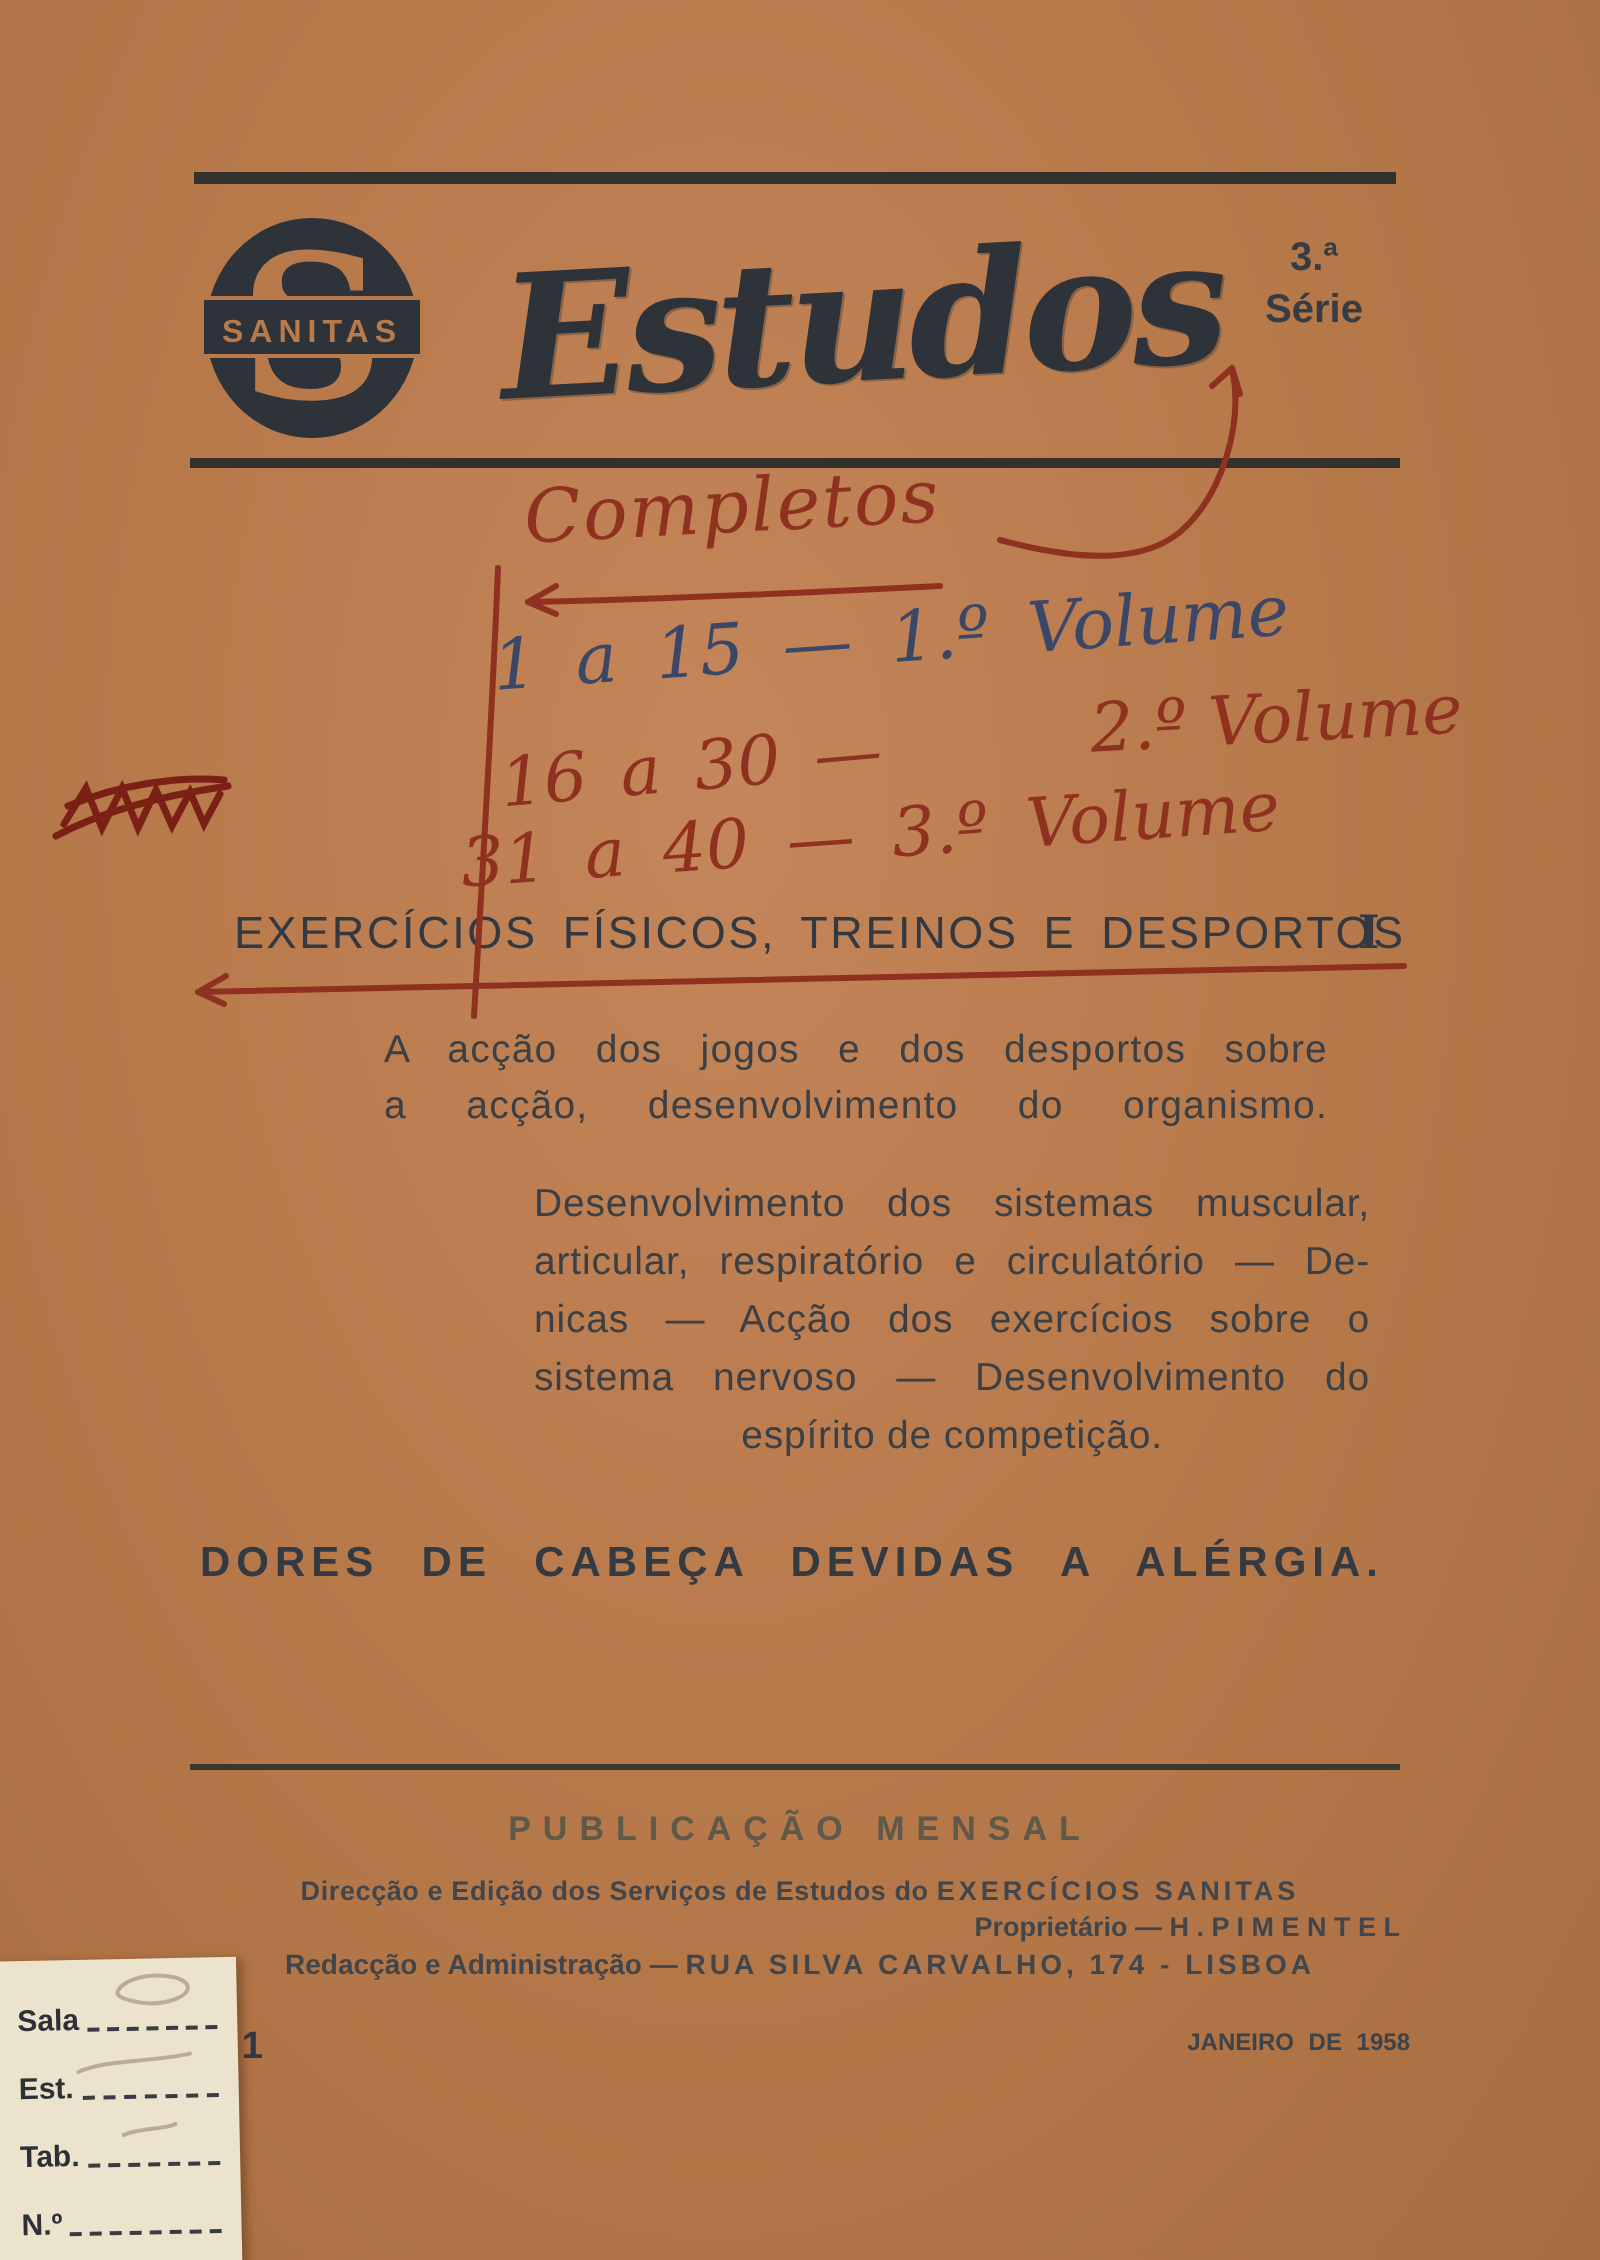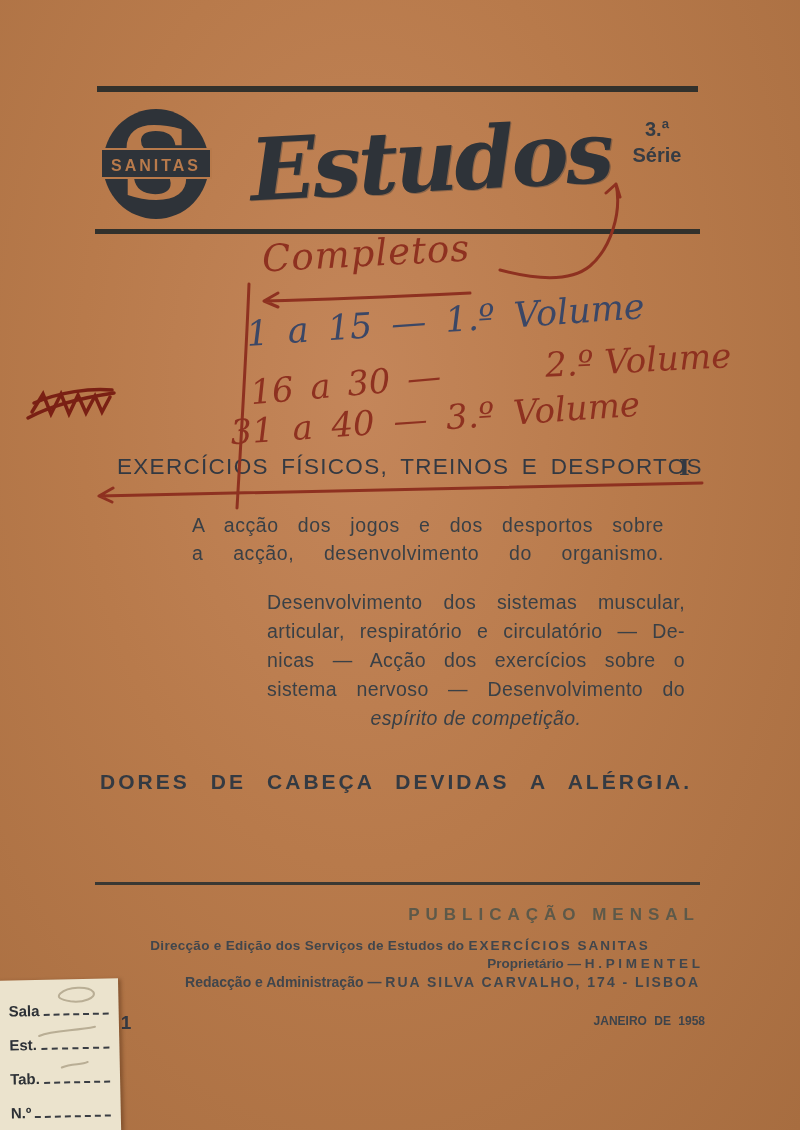--- a/index.html
+++ b/index.html
@@ -22,31 +22,31 @@
   .headline{left:117px;top:454px;white-space:nowrap;font-weight:normal;font-size:22.5px;
             letter-spacing:1.3px;word-spacing:5px;color:#333942;z-index:12;}
   .numeral{left:679px;top:453px;font-family:"DejaVu Serif", serif;font-weight:bold;font-size:23px;color:#333942;z-index:12;}
 
   
   .jline{text-align:justify;text-align-last:justify;}
   .lead{left:192px;top:511px;width:472px;font-size:19.5px;line-height:28px;
         letter-spacing:.6px;color:#3a4046;z-index:12;}
   .bodypara{left:243px;top:588px;width:418px;font-size:19.5px;line-height:29px;
         letter-spacing:.4px;color:#3a4046;z-index:12;margin-left:24px;}
-  .center-last{text-align:justify;text-align-last:center;font-style:italic;}
+  .center-last{text-align:justify;text-align-last:center;}
   .dores{left:100px;top:770px;width:592px;font-size:21px;font-weight:bold;letter-spacing:3px;
          color:#343a42;z-index:12;}
 
   
-  .pub{left:100px;top:905px;width:600px;text-align:right;font-weight:bold;font-size:17px;
+  .pub{left:100px;top:905px;width:600px;text-align:center;font-weight:bold;font-size:17px;
        letter-spacing:6px;color:#5e5949;z-index:12;}
   .imp{left:100px;width:600px;text-align:center;color:#41464c;z-index:12;}
   .imp1{top:938px;font-size:13.5px;font-weight:bold;letter-spacing:.3px;}
   .imp2{top:956px;font-size:13.5px;font-weight:bold;text-align:right;}
-  .imp3{top:974px;font-size:14px;font-weight:bold;text-align:right;}
+  .imp3{top:974px;font-size:14px;font-weight:bold;}
   .imp4{top:994px;font-size:10.5px;font-weight:bold;letter-spacing:1.2px;}
   .emph{letter-spacing:2px;}
   .issue{left:112px;top:1012px;color:#333942;z-index:12;}
   .issue .ord{font-size:12px;font-weight:bold;vertical-align:6px;}
   .issue .num{font-size:19px;font-weight:bold;}
   .date{left:555px;top:1014px;width:150px;text-align:right;font-weight:bold;font-size:12px;
         word-spacing:4px;color:#3d434a;z-index:12;}
 
   
   .hw{font-family:"DejaVu Serif", serif;font-style:italic;z-index:31;white-space:nowrap;}

